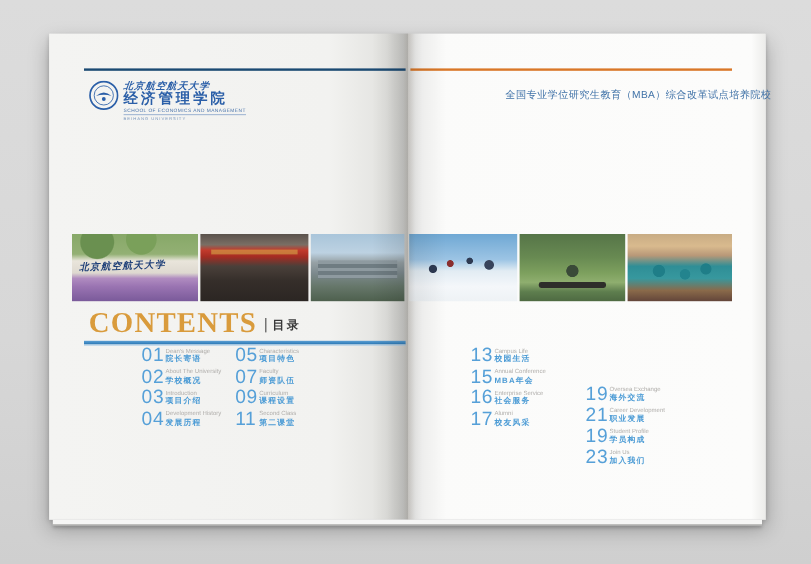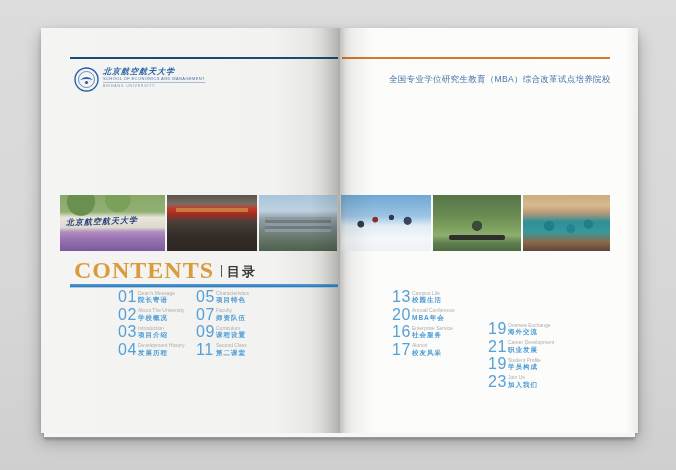--- a/index.html
+++ b/index.html
@@ -36,22 +36,22 @@
   .logo{position:absolute;left:33px;top:39px;display:flex;align-items:flex-start;z-index:3;}
   .seal{width:25px;height:25px;flex:0 0 25px;}
   .logo-text{margin-left:4px;display:flex;flex-direction:column;}
   .logo-univ{font-family:"DejaVu Serif",serif;font-style:italic;font-weight:bold;font-size:8px;line-height:9px;color:#2b5fa8;letter-spacing:1px;transform:skewX(-6deg);}
   .logo-school{font-size:12px;line-height:13px;font-weight:bold;color:#2b5fa8;letter-spacing:2.5px;}
   .logo-en{font-size:4px;line-height:5px;color:#4a74ac;letter-spacing:0.4px;white-space:nowrap;}
   .logo-en2{font-size:3.5px;line-height:4.5px;color:#7a96bc;letter-spacing:0.8px;white-space:nowrap;border-top:0.5px solid #a9bcd6;margin-top:1px;padding-top:1px;}
 
   
   .headline{
-    position:absolute;left:348px;top:46px;width:238px;z-index:3;
-    font-size:8.5px;line-height:11px;color:#4173a8;text-align:left;letter-spacing:0.3px;white-space:nowrap;
+    position:absolute;left:372px;top:46px;width:238px;z-index:3;
+    font-size:8.5px;line-height:11px;color:#4173a8;text-align:center;letter-spacing:0.3px;white-space:nowrap;
   }
 
   
   .photo-strip{position:absolute;left:19px;top:167px;height:56px;display:flex;z-index:4;}
   .photo{height:56px;position:relative;overflow:hidden;}
   .gap2{width:2px;flex:0 0 2px;}
   .gap4{width:4px;flex:0 0 4px;}
   .p1{width:105px;background:
       radial-gradient(circle at 20% 12%, #6a9050 0 14%, transparent 15%),
       radial-gradient(circle at 55% 8%, #7aa05a 0 16%, transparent 17%),
@@ -77,21 +77,21 @@
   .p6{width:87px;background:
       radial-gradient(circle at 30% 55%, #1f7e88 0 7%, transparent 8%),
       radial-gradient(circle at 55% 60%, #23848e 0 7%, transparent 8%),
       radial-gradient(circle at 75% 52%, #1f7e88 0 6%, transparent 7%),
       linear-gradient(to bottom,#c8ac84 0%,#d9ba8e 18%,#b89878 32%,#2f8e96 48%,#37989e 66%,#8a6a4a 84%,#63453a 100%);}
 
   
   .contents-head{position:absolute;left:33px;top:233px;display:flex;align-items:flex-end;z-index:3;}
   .contents-en{font-family:"Liberation Serif","DejaVu Serif",serif;font-weight:bold;font-size:24px;line-height:18px;color:#d99b3c;letter-spacing:1px;}
   .contents-sep{width:1px;height:12px;background:#555;margin:0 5px 2px 7px;}
-  .contents-zh{font-size:13px;line-height:12px;color:#3a3a3a;font-weight:bold;letter-spacing:2px;margin-bottom:1px;}
+  .contents-zh{font-size:10px;line-height:12px;color:#3a3a3a;font-weight:bold;letter-spacing:2px;margin-bottom:1px;}
   .contents-rule{position:absolute;left:29px;top:256px;width:268px;height:3px;z-index:3;
       background:linear-gradient(to bottom,#5b9fd4 0%,#2a77b4 100%);border-bottom:1px solid #a9cbe4;}
 
   
   .toc-col{position:absolute;top:262px;z-index:7;}
   .col1{left:77px;} .col2{left:155px;} .col3{left:351px;} .col4{left:447px;margin-top:32px;}
   .toc-entry{display:flex;align-items:flex-start;height:13px;margin-bottom:4.5px;}
   .toc-num{font-size:16px;line-height:13px;color:#56a0d8;width:18px;letter-spacing:0.5px;flex:0 0 18px;}
   .toc-labels{display:flex;flex-direction:column;margin-left:2px;padding-top:0.5px;}
   .toc-en{font-size:5px;line-height:5.5px;color:#b0aeab;white-space:nowrap;}
@@ -111,20 +111,21 @@
     <span class="seal">
       <svg width="25" height="25" viewBox="0 0 25 25">
         <circle cx="12.5" cy="12.5" r="11.5" fill="none" stroke="#2b5fa8" stroke-width="1.4"></circle>
         <circle cx="12.5" cy="12.5" r="8" fill="none" stroke="#2b5fa8" stroke-width="0.7"></circle>
         <path d="M6 13 Q12.5 7 19 13 Q12.5 11 6 13 Z" fill="#2b5fa8"></path>
         <circle cx="12.5" cy="15.5" r="1.6" fill="#2b5fa8"></circle>
       </svg>
     </span>
     <span class="logo-text">
       <span class="logo-univ">北京航空航天大学</span>
+      <span class="logo-school">经济管理学院</span>
       <span class="logo-en">SCHOOL OF ECONOMICS AND MANAGEMENT</span>
       <span class="logo-en2">BEIHANG UNIVERSITY</span>
     </span>
   </div>
 
   <div class="headline">全国专业学位研究生教育（MBA）综合改革试点培养院校</div>
 
   <div class="photo-strip">
     <div class="photo p1">
       <span class="p1-caption">北京航空航天大学</span>
@@ -212,21 +213,21 @@
 
   <div class="toc-col col3">
     <div class="toc-entry">
       <span class="toc-num">13</span>
       <span class="toc-labels">
           <span class="toc-en">Campus Life</span>
           <span class="toc-zh">校园生活</span>
         </span>
     </div>
     <div class="toc-entry">
-      <span class="toc-num">20</span>
+      <span class="toc-num">15</span>
       <span class="toc-labels">
           <span class="toc-en">Annual Conference</span>
           <span class="toc-zh">MBA年会</span>
         </span>
     </div>
     <div class="toc-entry">
       <span class="toc-num">16</span>
       <span class="toc-labels">
           <span class="toc-en">Enterprise Service</span>
           <span class="toc-zh">社会服务</span>

